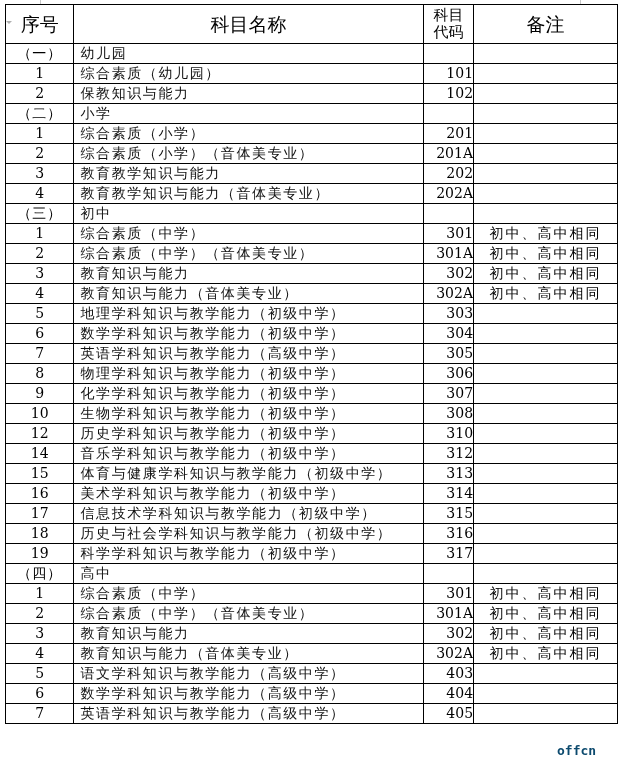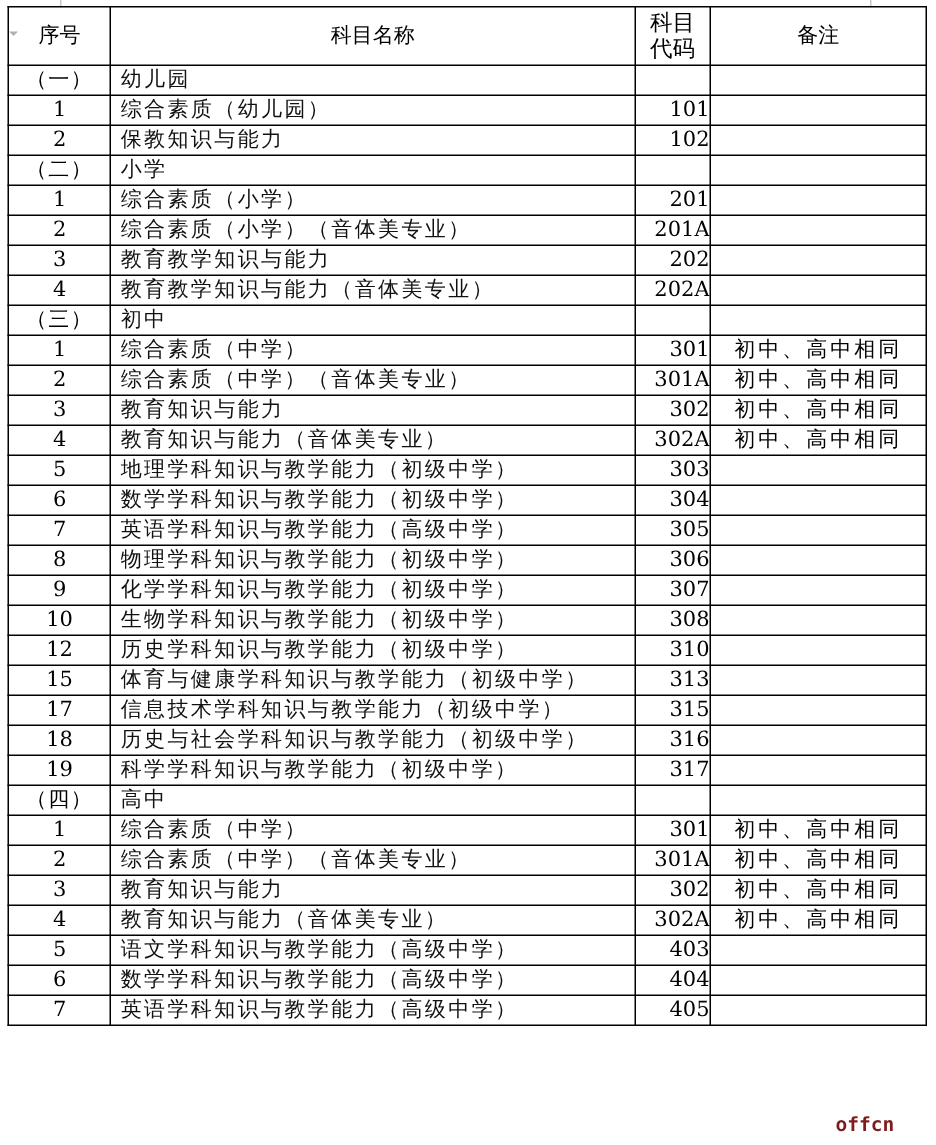--- a/index.html
+++ b/index.html
@@ -47,21 +47,21 @@
       height: 19px;
       line-height: 19px;
       font-size: 14px;
       white-space: nowrap;
       overflow: hidden;
       font-weight: normal;
     }
     .exam-table th {
       height: 38px;
       font-family: "DejaVu Sans", "Liberation Sans", sans-serif;
-      font-size: 14px;
+      font-size: 19px;
       text-align: center;
       vertical-align: middle;
     }
     .exam-table th.code-head {
       line-height: 17px;
       font-size: 15px;
     }
     .col-no { width: 68px; }
     .col-name { width: 347px; }
     .col-code { width: 50px; }
@@ -83,21 +83,21 @@
       font-family: "DejaVu Serif", "Liberation Serif", serif;
     }
     td.note {
       text-align: center;
       letter-spacing: 2px;
     }
     .watermark {
       position: absolute;
       left: 557px;
       top: 743px;
-      color: #7f1d1d;
+      color: #0c4a6e;
       font-family: "DejaVu Sans Mono", "Liberation Mono", monospace;
       font-size: 13px;
       font-weight: bold;
       letter-spacing: 0px;
     }
   </style>
 </head>
 <body>
 
 <div class="margin-mark mark-left"></div>
@@ -237,23 +237,35 @@
         <td class="code">308</td>
         <td class="note"></td>
       </tr>
       <tr>
         <td class="no">12</td>
         <td class="name">历史学科知识与教学能力（初级中学）</td>
         <td class="code">310</td>
         <td class="note"></td>
       </tr>
       <tr>
+        <td class="no">14</td>
+        <td class="name">音乐学科知识与教学能力（初级中学）</td>
+        <td class="code">312</td>
+        <td class="note"></td>
+      </tr>
+      <tr>
         <td class="no">15</td>
         <td class="name">体育与健康学科知识与教学能力（初级中学）</td>
         <td class="code">313</td>
+        <td class="note"></td>
+      </tr>
+      <tr>
+        <td class="no">16</td>
+        <td class="name">美术学科知识与教学能力（初级中学）</td>
+        <td class="code">314</td>
         <td class="note"></td>
       </tr>
       <tr>
         <td class="no">17</td>
         <td class="name">信息技术学科知识与教学能力（初级中学）</td>
         <td class="code">315</td>
         <td class="note"></td>
       </tr>
       <tr>
         <td class="no">18</td>

